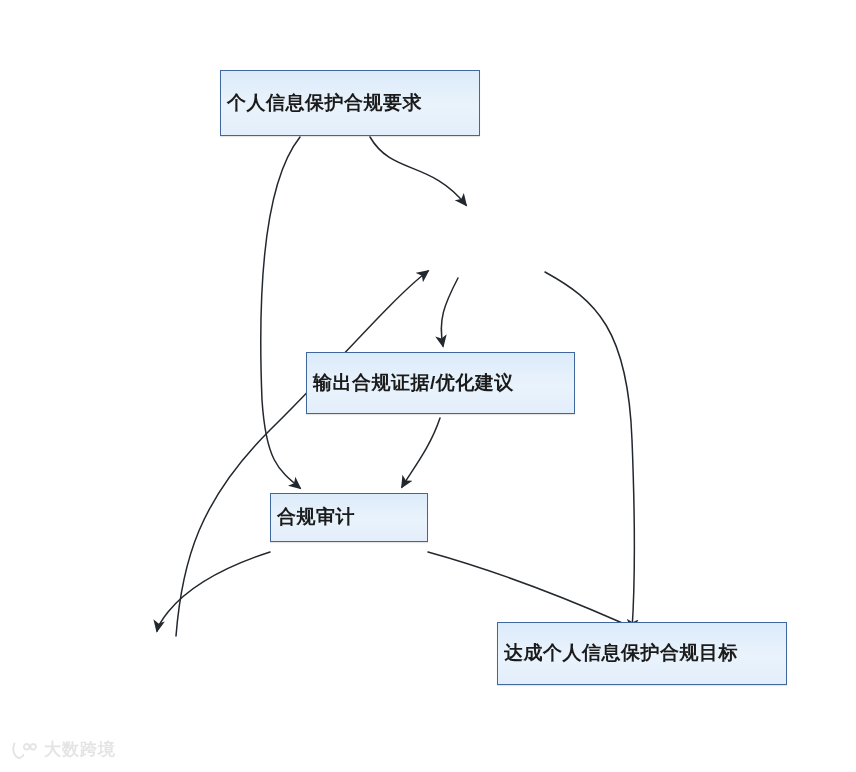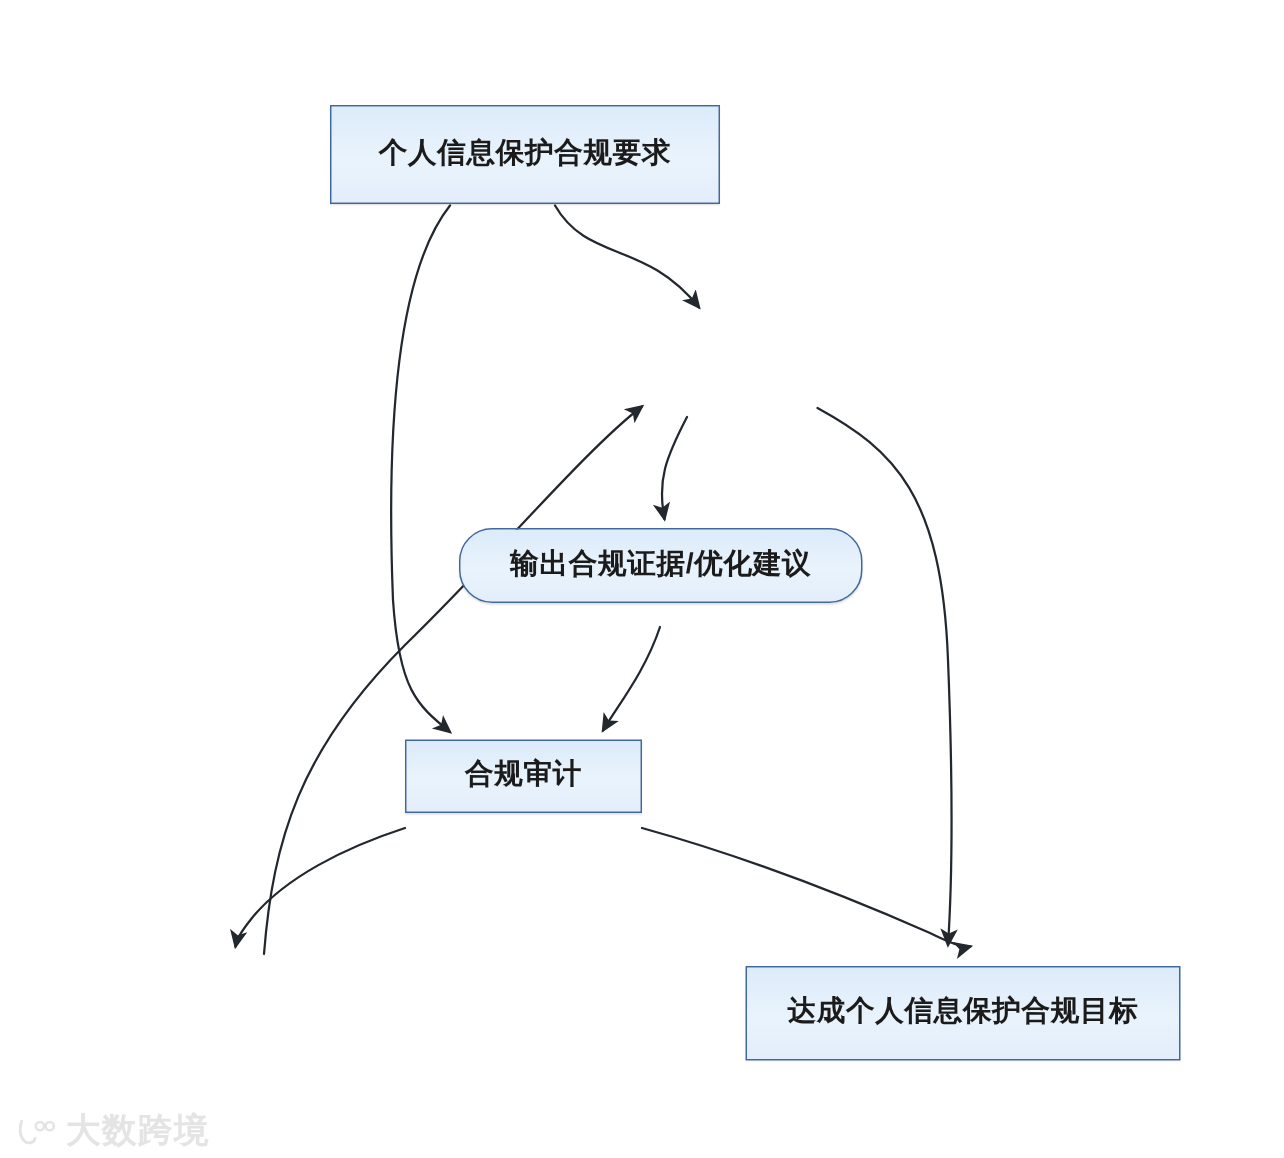--- a/index.html
+++ b/index.html
@@ -25,21 +25,21 @@
     width: 856px;
     height: 772px;
   }
   .node {
     position: absolute;
     box-sizing: border-box;
     border: 1.6px solid #41689e;
     background: linear-gradient(180deg, #dcebfa 0%, #e9f3fc 55%, #e4eefb 100%);
     display: flex;
     align-items: center;
-    justify-content: center;
+    justify-content: flex-start;
     text-align: center;
     color: #1b1b1b;
     font-weight: 700;
     letter-spacing: 0.5px;
     box-shadow: 0 1px 1px rgba(0,0,0,0.10);
     z-index: 3;
   }
   .node-label {
     display: block;
     line-height: 1.2;
@@ -59,21 +59,21 @@
     left: 12px;
     top: 738px;
     display: flex;
     align-items: center;
     gap: 6px;
     opacity: 0.9;
     z-index: 4;
     user-select: none;
   }
   #watermark .wm-text {
-    font-size: 23px;
+    font-size: 17px;
     font-weight: 700;
     color: #e2e2e2;
     letter-spacing: 1px;
   }
   #watermark .wm-mark {
     width: 26px;
     height: 20px;
   }
 </style>
 </head>
@@ -97,30 +97,30 @@
         <path d="M 428 552 C 500 572, 570 600, 620 622 C 636 630, 643 632, 647 631" fill="none" stroke="#23282e" stroke-width="1.5" stroke-linecap="round" marker-end="url(#arrowhead)"></path>
         <path d="M 176 636 C 182 560, 200 500, 270 430 C 330 372, 390 300, 428 271" fill="none" stroke="#23282e" stroke-width="1.5" stroke-linecap="round" marker-end="url(#arrowhead)"></path>
       </g>
   </svg>
 
   <div class="node" style="left: 220px; top: 70px; width: 260px; height: 66px;">
     <span class="node-label cjk">个人信息保护合规要求</span>
   </div>
 
 
-  <div class="node" style="left: 306px; top: 352px; width: 269px; height: 50px; border-radius: 22px;">
+  <div class="node" style="left: 306px; top: 352px; width: 269px; height: 62px;">
     <span class="node-label cjk">输出合规证据/优化建议</span>
   </div>
 
   <div class="node" style="left: 270px; top: 493px; width: 158px; height: 49px;">
     <span class="node-label cjk">合规审计</span>
   </div>
 
 
-  <div class="node" style="left: 497px; top: 644px; width: 290px; height: 63px;">
+  <div class="node" style="left: 497px; top: 622px; width: 290px; height: 63px;">
     <span class="node-label cjk">达成个人信息保护合规目标</span>
   </div>
 
   <div id="watermark">
     <svg class="wm-mark" viewBox="0 0 32 24" xmlns="http://www.w3.org/2000/svg">
       <path d="M3 4 C1 9, 1 16, 5 20 C8 23, 13 22, 14 18" fill="none" stroke="#e2e2e2" stroke-width="2.4" stroke-linecap="round"></path>
       <circle cx="18" cy="8" r="3.4" fill="none" stroke="#e2e2e2" stroke-width="2.2"></circle>
       <circle cx="26" cy="8" r="3.4" fill="none" stroke="#e2e2e2" stroke-width="2.2"></circle>
     </svg>
     <span class="wm-text">大数跨境</span>

